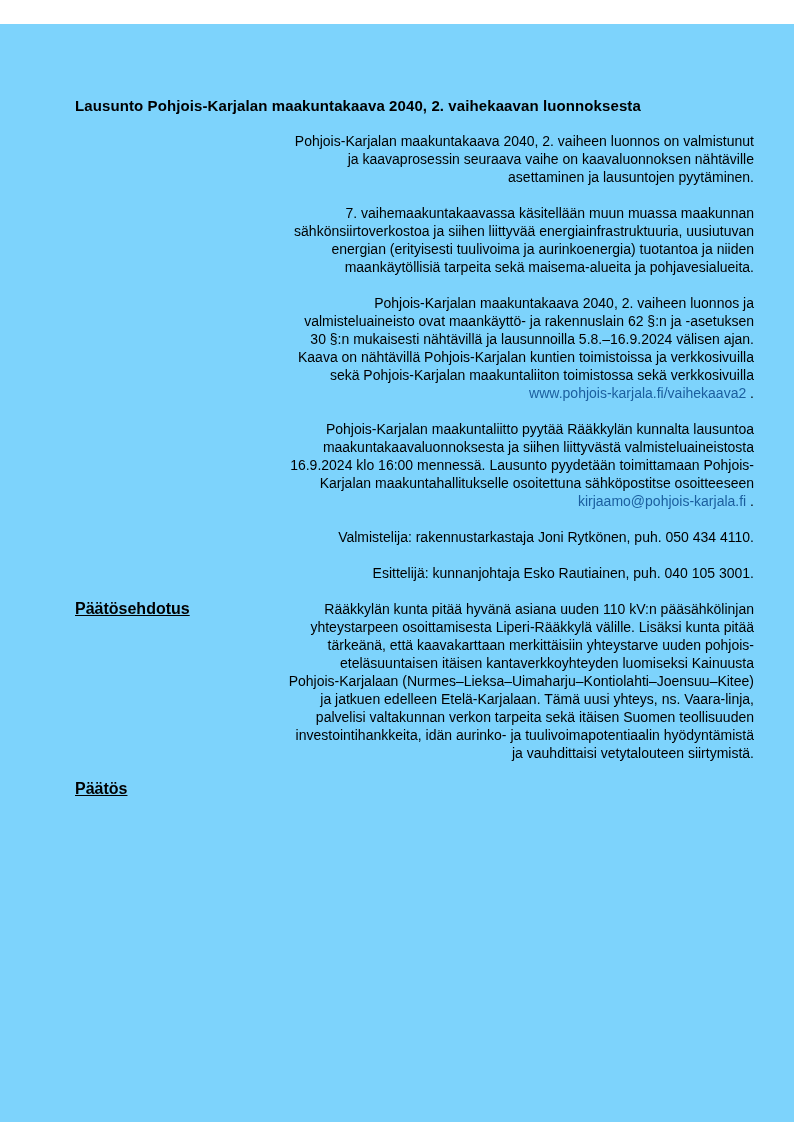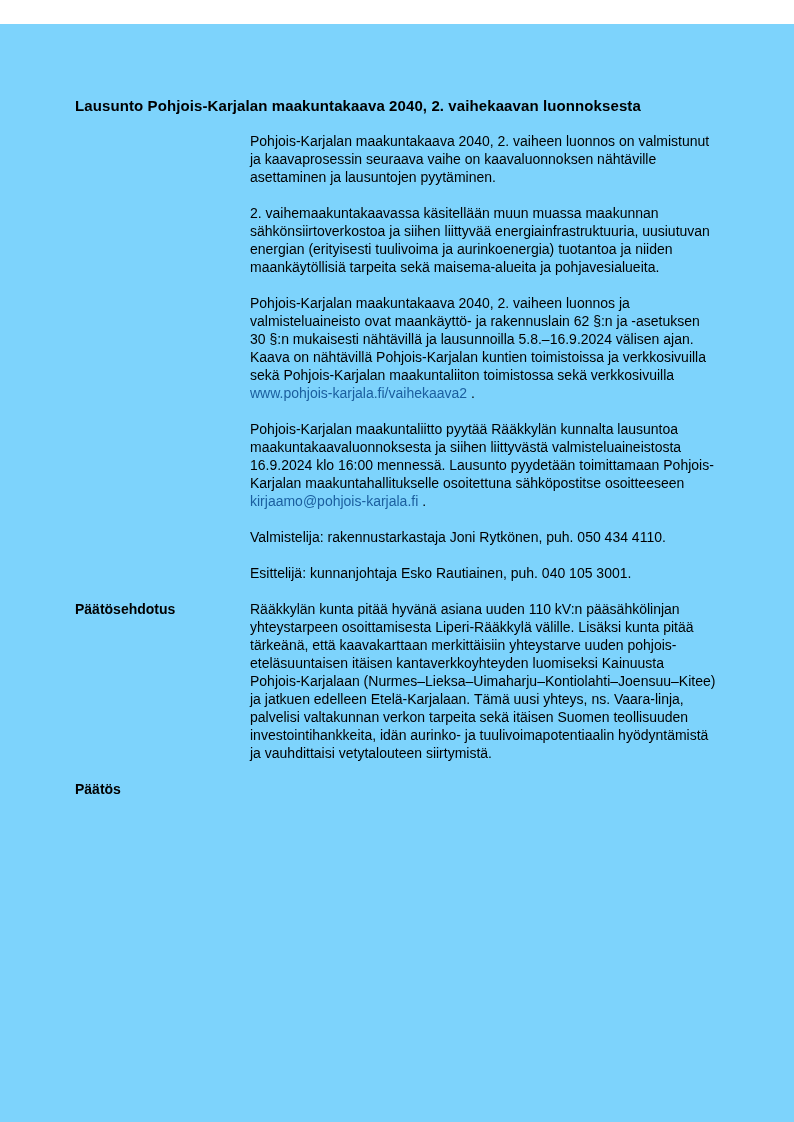--- a/index.html
+++ b/index.html
@@ -38,34 +38,36 @@
   .main {
     margin-top: 14px;
   }
   .row {
     display: flex;
     align-items: flex-start;
   }
   .label-col {
     width: 175px;
     flex: 0 0 175px;
-    font-size: 14px;
+    font-size: 16px;
     line-height: 18px;
     font-weight: bold;
     white-space: pre;
+    text-decoration: underline;
   }
   .content-col {
     flex: 1 1 auto;
     min-width: 0;
   }
   p.para {
     margin: 0 0 18px 0;
     font-size: 14px;
     line-height: 18px;
     white-space: pre;
+    text-align: right;
   }
   a.link {
     color: #1b5e9e;
     cursor: pointer;
   }
 </style>
 </head>
 <body>
 
 <div class="page">
@@ -76,21 +78,21 @@
   </div>
 
   <div class="main">
 
     <div class="row">
       <div class="label-col"></div>
       <div class="content-col">
         <p class="para">Pohjois-Karjalan maakuntakaava 2040, 2. vaiheen luonnos on valmistunut
 ja kaavaprosessin seuraava vaihe on kaavaluonnoksen nähtäville
 asettaminen ja lausuntojen pyytäminen.</p>
-        <p class="para">2. vaihemaakuntakaavassa käsitellään muun muassa maakunnan
+        <p class="para">7. vaihemaakuntakaavassa käsitellään muun muassa maakunnan
 sähkönsiirtoverkostoa ja siihen liittyvää energiainfrastruktuuria, uusiutuvan
 energian (erityisesti tuulivoima ja aurinkoenergia) tuotantoa ja niiden
 maankäytöllisiä tarpeita sekä maisema-alueita ja pohjavesialueita.</p>
         <p class="para"><span>Pohjois-Karjalan maakuntakaava 2040, 2. vaiheen luonnos ja
 valmisteluaineisto ovat maankäyttö- ja rakennuslain 62 §:n ja -asetuksen
 30 §:n mukaisesti nähtävillä ja lausunnoilla 5.8.–16.9.2024 välisen ajan.
 Kaava on nähtävillä Pohjois-Karjalan kuntien toimistoissa ja verkkosivuilla
 sekä Pohjois-Karjalan maakuntaliiton toimistossa sekä verkkosivuilla
 </span><a class="link">www.pohjois-karjala.fi/vaihekaava2 </a><span>.</span></p>
         <p class="para"><span>Pohjois-Karjalan maakuntaliitto pyytää Rääkkylän kunnalta lausuntoa

